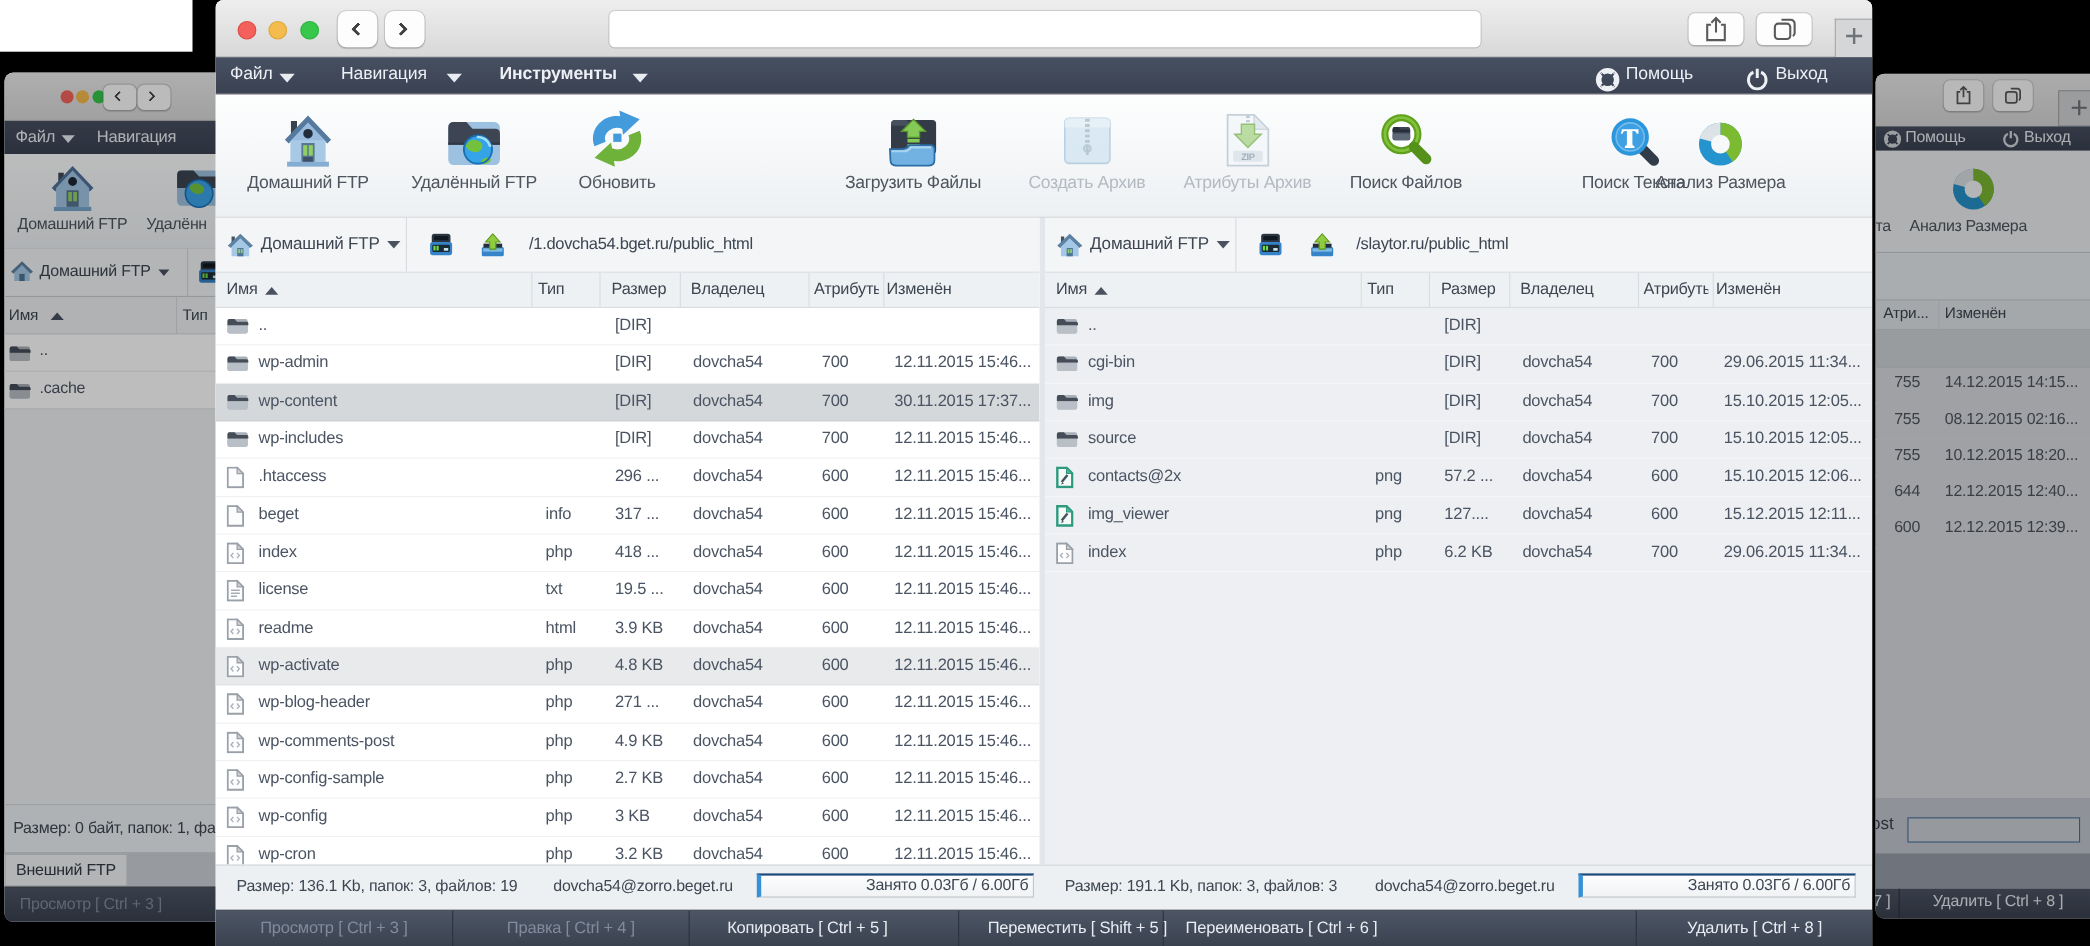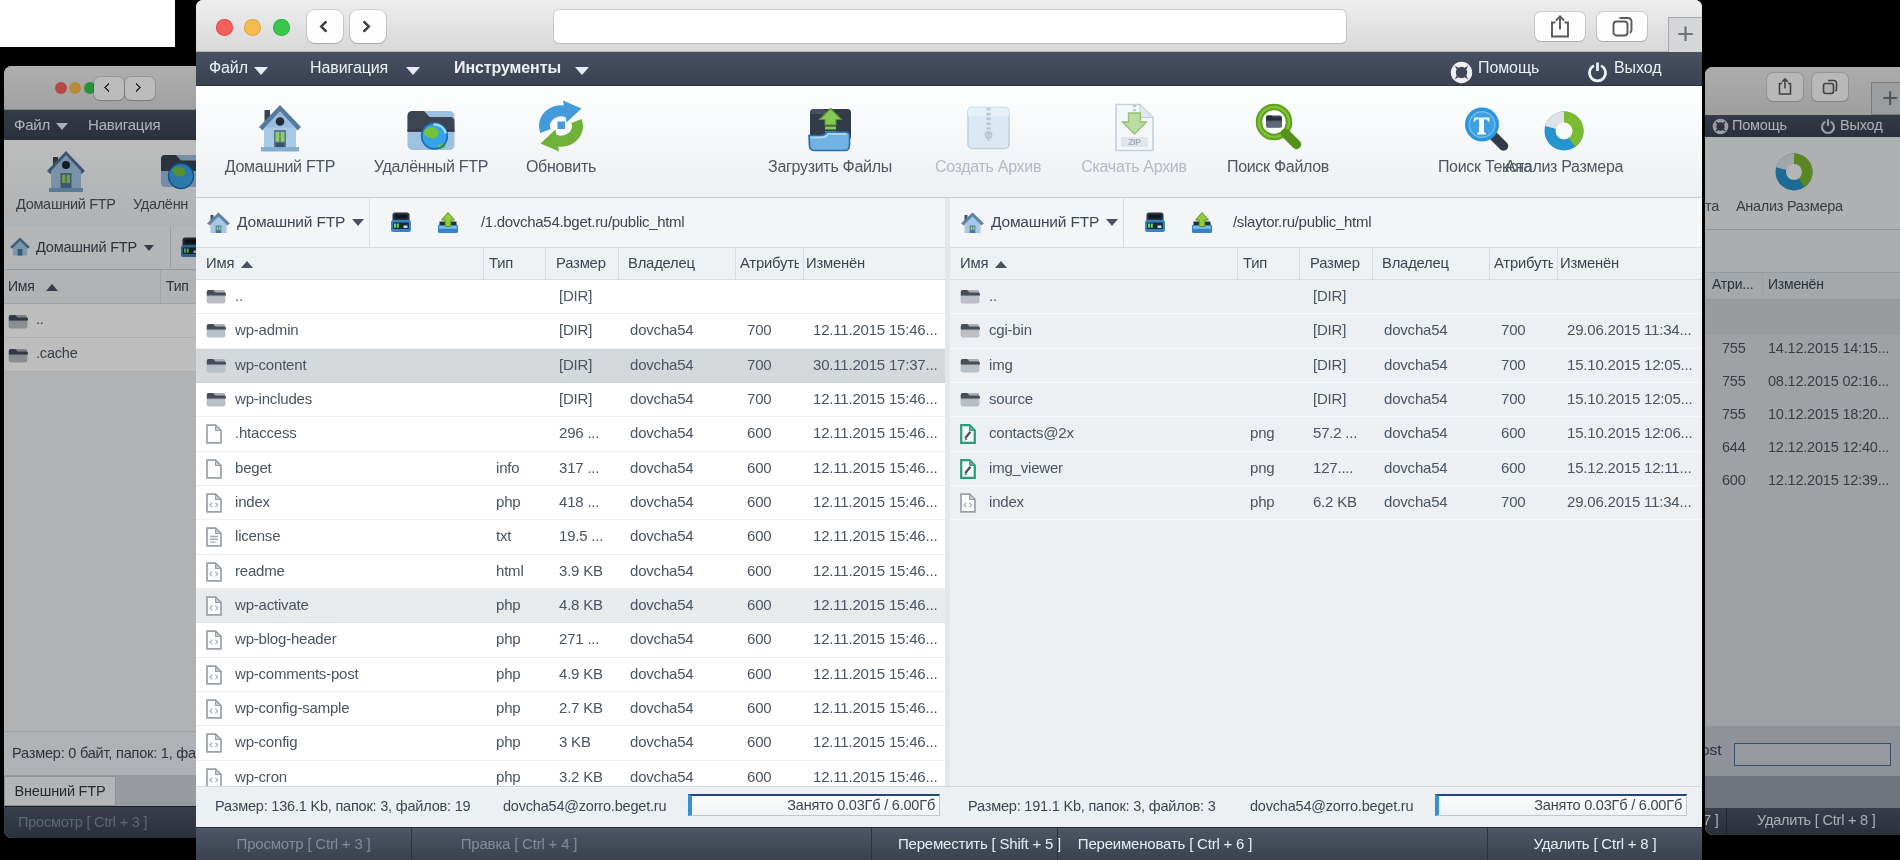--- a/index.html
+++ b/index.html
@@ -372,21 +372,21 @@
         <span class="ticon">
           <svg width="41" height="49" viewBox="0 0 41 49" style="opacity:.8">
             <path d="M2 1.5 h24 l13 13 v33 h-37 z" fill="#f4f7fa" stroke="#b9c6d1" stroke-width="1.6"></path>
             <path d="M26 1.5 l13 13 h-13 z" fill="#dde6ec" stroke="#b9c6d1" stroke-width="1"></path>
             <path d="M20.5 2 v8" stroke="#aebecb" stroke-width="3.4" stroke-dasharray="2.2 1.8"></path>
             <path d="M14.5 10 h12 v9 h6 L20.5 31 8.5 19 h6 z" fill="#abd68e" stroke="#7cb355" stroke-width="1.3"></path>
             <rect x="7" y="34" width="27" height="10" rx="1.5" fill="#dbe4ea"></rect>
             <text x="20.5" y="42" font-size="8.5" font-weight="bold" fill="#8d9dab" text-anchor="middle" font-family="Liberation Sans">ZIP</text>
           </svg>
         </span>
-        <span class="lbl">Скачать Архив</span>
+        <span class="lbl">Атрибуты Архив</span>
       </div>
     <div class="titem" style="left:997px;">
         <span class="ticon">
           <svg width="51" height="50" viewBox="0 0 51 50">
             <circle cx="21" cy="20" r="15" fill="#fdfeff" stroke="#5fa01d" stroke-width="6.5"></circle>
             <circle cx="21" cy="20" r="15" fill="none" stroke="#82c13c" stroke-width="2.5"></circle>
             <path d="M32.5 31.5 L43.5 42.5" stroke="#55901a" stroke-width="9.5" stroke-linecap="round"></path>
             <rect x="13" y="13.5" width="16" height="12" rx="2" fill="#3d4553"></rect>
             <path d="M13 18 v-2.5 q0-2 2-2 h3.5 l2 2.2 h6.5 q2 0 2 2 v0.3 z" fill="#272f3a"></path>
             <rect x="13" y="19.3" width="16" height="6.2" rx="1.5" fill="#5d6876"></rect>
@@ -788,17 +788,18 @@
     <span style="left:19px;">Размер: 136.1 Kb, папок: 3, файлов: 19</span>
     <span style="left:307px;">dovcha54@zorro.beget.ru</span>
     <div class="ubar" style="left:492px;">Занято 0.03Гб / 6.00Гб</div>
     <span style="left:772px;">Размер: 191.1 Kb, папок: 3, файлов: 3</span>
     <span style="left:1054px;">dovcha54@zorro.beget.ru</span>
     <div class="ubar" style="left:1239px;">Занято 0.03Гб / 6.00Гб</div>
   </div>
   <div id="actionbar">
     <div class="abtn dis" style="left:0;width:215px;border-left:none;">Просмотр [ Ctrl + 3 ]</div>
     <div class="abtn dis" style="left:215px;width:215px;">Правка [ Ctrl + 4 ]</div>
+    <div class="abtn" style="left:430px;width:215px;">Копировать [ Ctrl + 5 ]</div>
     <div class="abtn" style="left:645px;width:216px;margin-left:30px;">Переместить [ Shift + 5 ]</div>
     <div class="abtn" style="left:861px;width:215px;">Переименовать [ Ctrl + 6 ]</div>
     <div class="abtn" style="left:1291px;width:215px;">Удалить [ Ctrl + 8 ]</div>
   </div>
 </div>
 
 </body></html>

